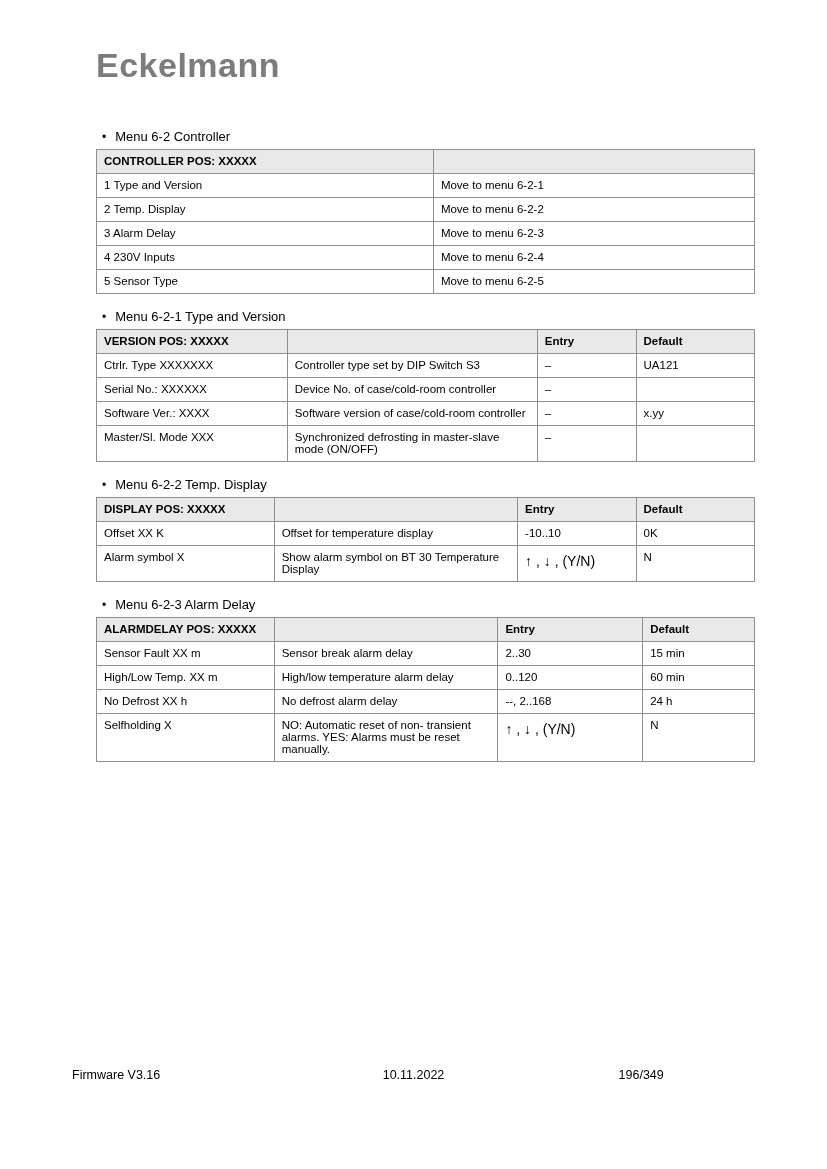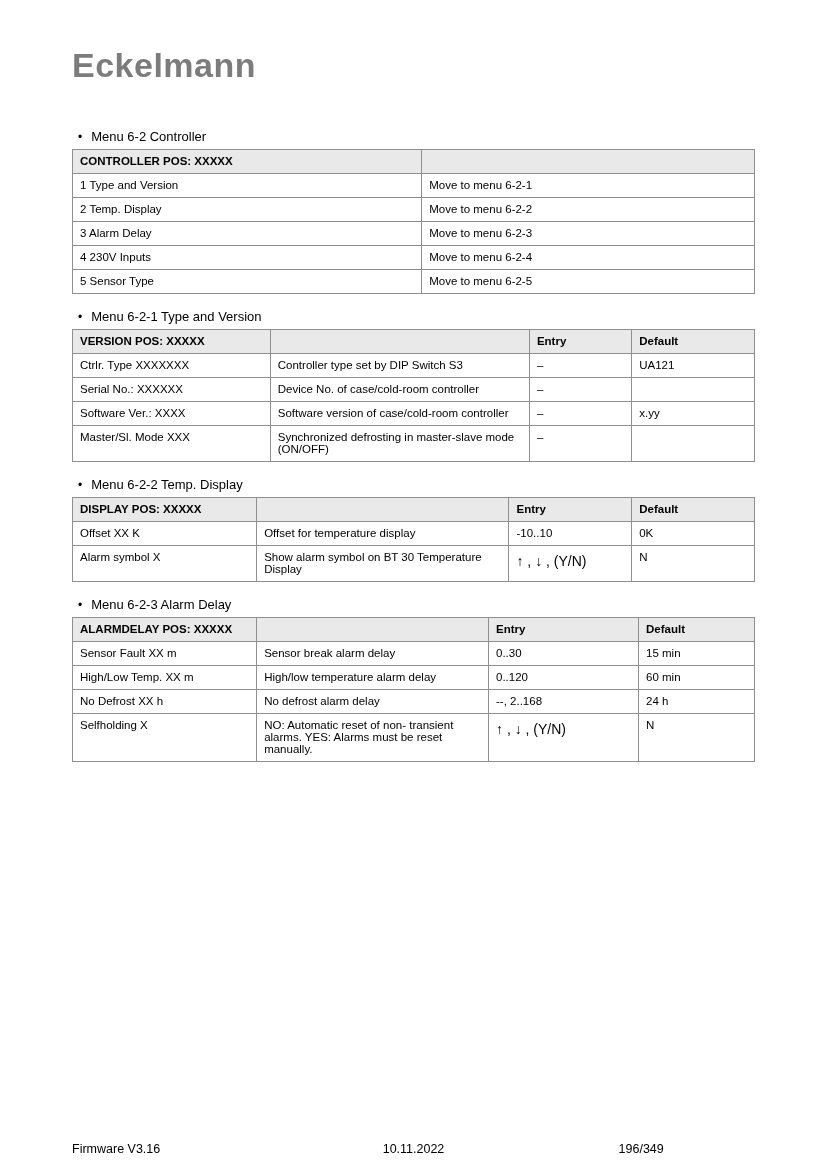--- a/index.html
+++ b/index.html
@@ -5,21 +5,21 @@
   * { margin: 0; padding: 0; box-sizing: border-box; }
   html, body { background: #ffffff; }
   body {
     width: 827px; height: 1169px;
     font-family: "Liberation Sans", sans-serif;
     color: #000;
     position: relative;
   }
   .page {
     position: absolute; inset: 0;
-    padding: 45px 72px 0 72px;
+    padding: 45px 72px 0 96px;
   }
   .logo {
     font-size: 34px;
     font-weight: bold;
     color: #7c7c7c;
     letter-spacing: 0.5px;
     line-height: 40px;
   }
   .content { margin-top: 44px; }
   .section-heading {
@@ -53,21 +53,21 @@
   }
   td { height: 24px; }
   td.arrows {
     font-size: 14px;
     line-height: 1.5;
     margin-top: 28px;
   }
   .footer {
     position: absolute;
     left: 72px; right: 72px;
-    top: 1142px;
+    top: 1068px;
     display: flex;
     font-size: 12.5px;
   }
   .footer .f-left { flex: 1; text-align: left; }
   .footer .f-center { flex: 1; text-align: center; }
   .footer .f-right { flex: 1; text-align: center; }
 </style>
 </head>
 <body>
 
@@ -206,21 +206,21 @@
       <tbody>
           <tr class="hdr">
         <td>ALARMDELAY POS: XXXXX</td>
         <td></td>
         <td>Entry</td>
         <td>Default</td>
       </tr>
       <tr>
         <td>Sensor Fault XX m</td>
         <td>Sensor break alarm delay</td>
-        <td>0..30</td>
+        <td>2..30</td>
         <td>15 min</td>
       </tr>
       <tr>
         <td>High/Low Temp. XX m</td>
         <td>High/low temperature alarm delay</td>
         <td>0..120</td>
         <td>60 min</td>
       </tr>
       <tr>
         <td>No Defrost XX h</td>

